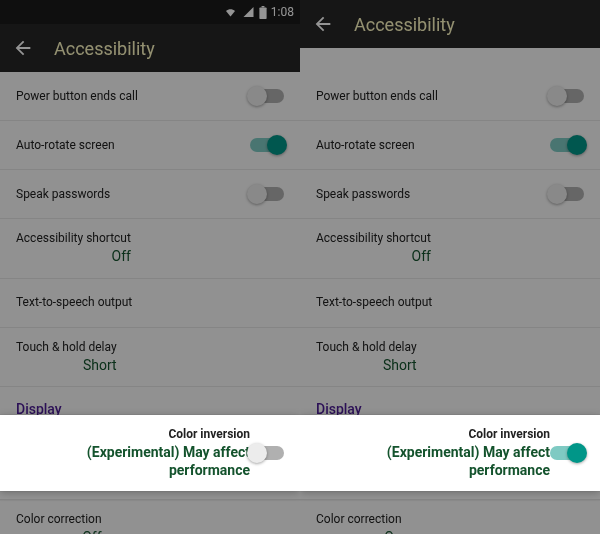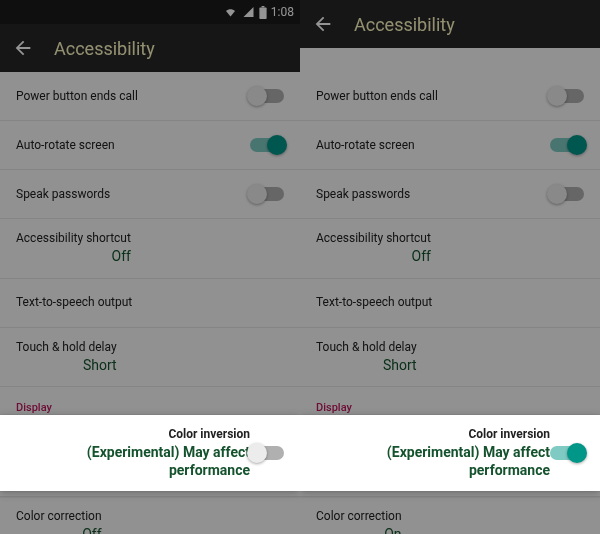--- a/index.html
+++ b/index.html
@@ -75,23 +75,23 @@
   }
   .row .sub {
     font-size: 14px;
     color: #14532d;
     line-height: 1.25;
     margin-top: 2px;
     text-align: right;
   }
   .section-header {
     padding: 14px 16px 6px 16px;
-    font-size: 11px;
+    font-size: 14px;
     font-weight: 500;
-    color: #be185d;
+    color: #4c1d95;
     border-bottom: none;
   }
   .switch {
     width: 34px;
     height: 14px;
     border-radius: 7px;
     position: relative;
     flex: 0 0 auto;
   }
   .switch .knob {

